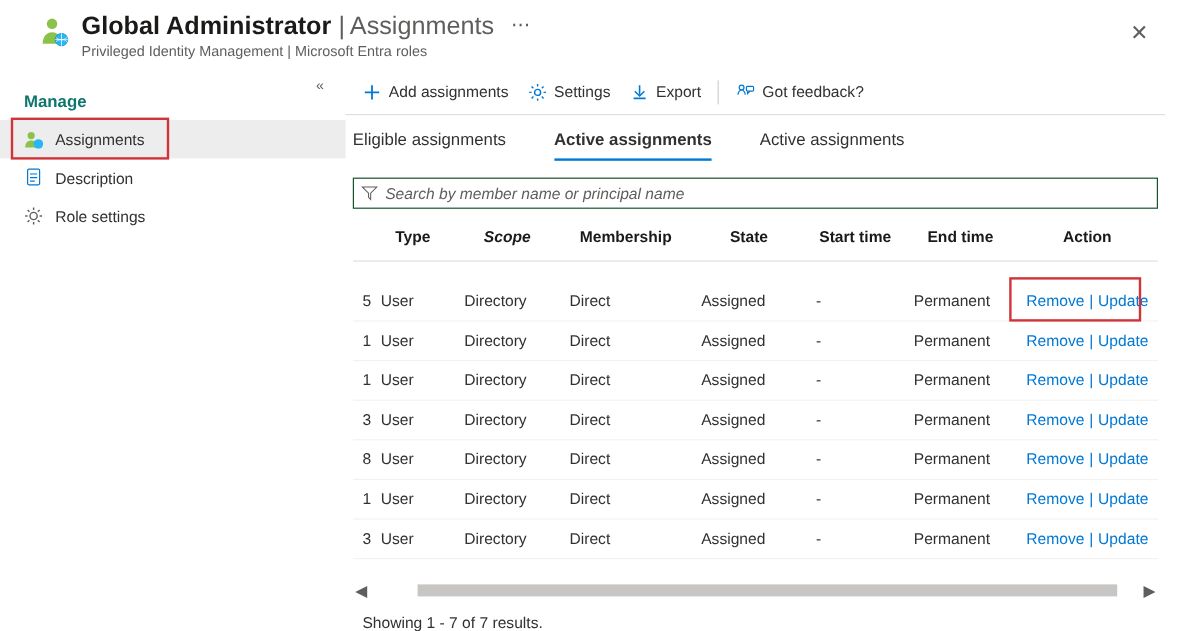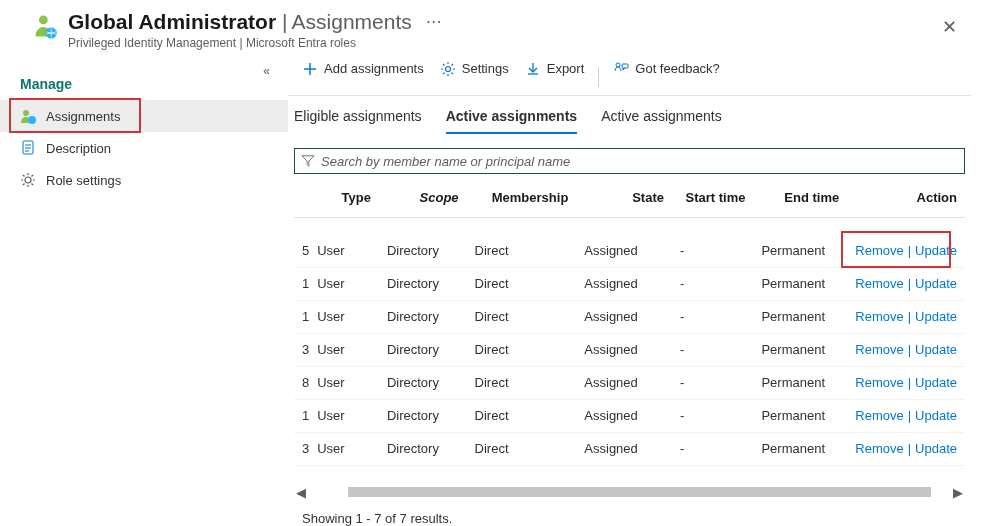--- a/index.html
+++ b/index.html
@@ -124,20 +124,21 @@
 
 .toolbar {
   display: flex;
   align-items: center;
   height: 38px;
   padding: 0 6px;
   border-bottom: 1px solid #e1dfdd;
 }
 .toolbar-btn {
   display: flex;
+  align-items: center;
   height: 32px;
   padding: 0 8px;
   font-size: 13px;
   color: #323130;
   cursor: pointer;
   border-radius: 2px;
 }
 .toolbar-btn .tb-icon {
   width:16px; height:16px;
   display:flex; align-items:center; justify-content:center;
@@ -148,21 +149,21 @@
   width:1px; height:20px;
   background:#d2d0ce;
   margin: 0 6px;
 }
 
 
 .tabs {
   display: flex;
   align-items: flex-end;
   padding: 12px 6px 0 6px;
-  gap: 24px;
+  gap: 40px;
 }
 .tab {
   font-size: 14px;
   color: #323130;
   padding-bottom: 8px;
   cursor: pointer;
   border-bottom: 2px solid transparent;
 }
 .tab.active {
   font-weight: 600;
@@ -207,21 +208,21 @@
   min-height:0;
   overflow:hidden;
   position:relative;
 }
 .table {
   width: 100%;
   border-collapse: collapse;
   font-size: 13px;
 }
 .table thead th {
-  text-align: right;
+  text-align: center;
   font-weight: 600;
   color: #1b1a19;
   padding: 10px 8px 12px 8px;
   border-bottom: 1px solid #e1dfdd;
 }
 .table tbody td {
   padding: 8px 8px 9px 8px;
   border-bottom: 1px solid #f3f2f1;
   white-space: nowrap;
   color:#323130;

